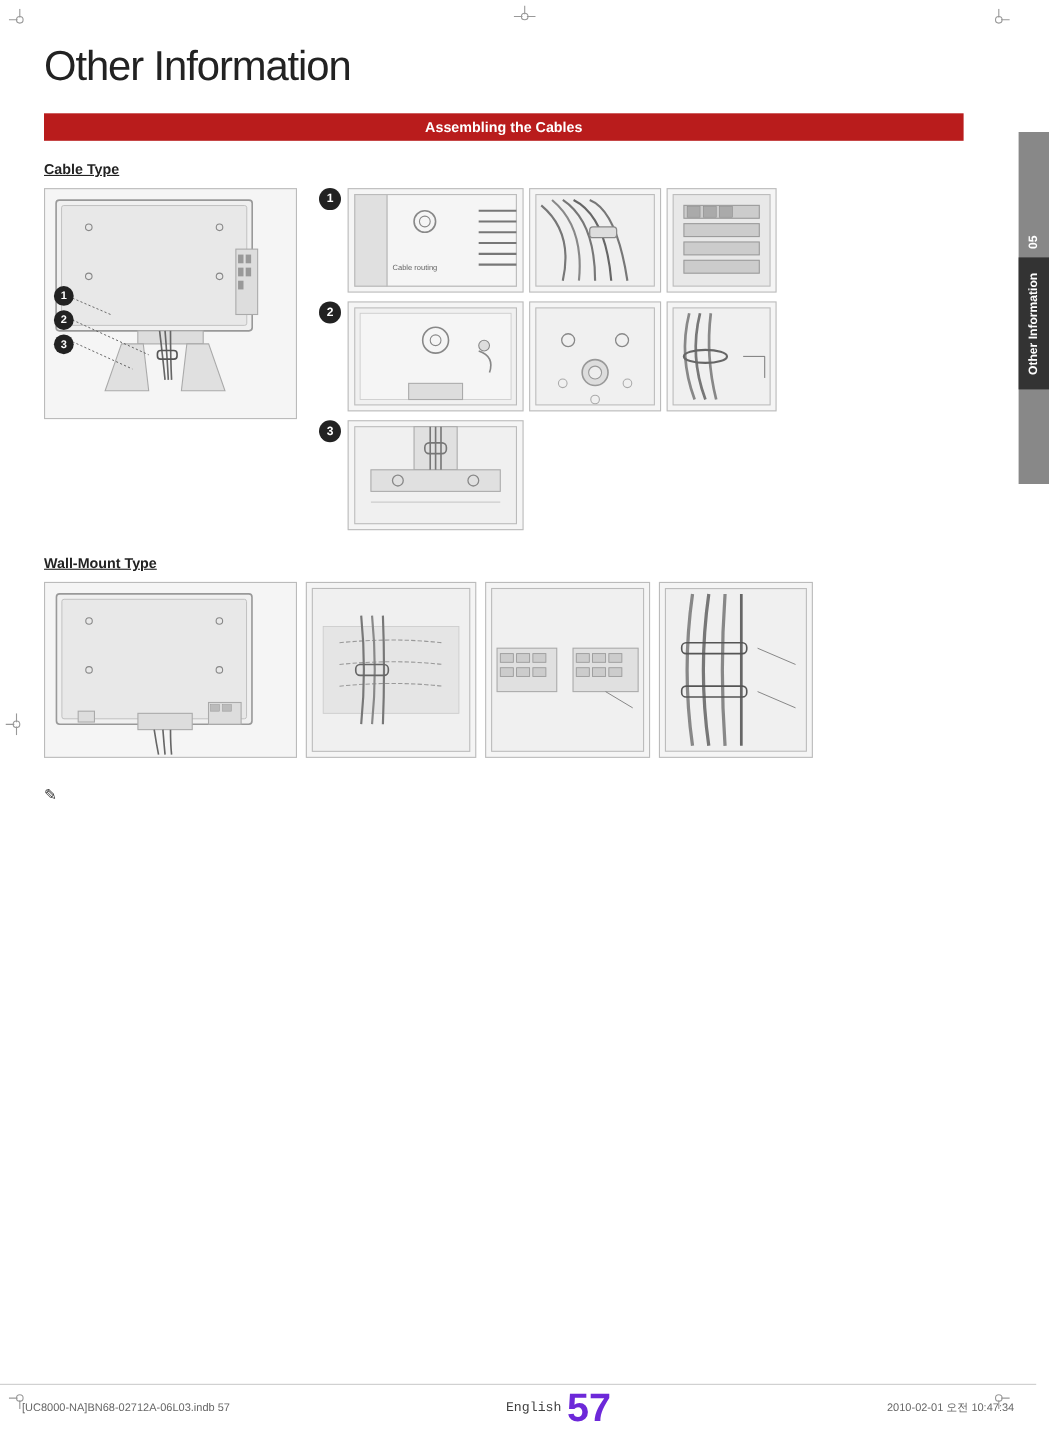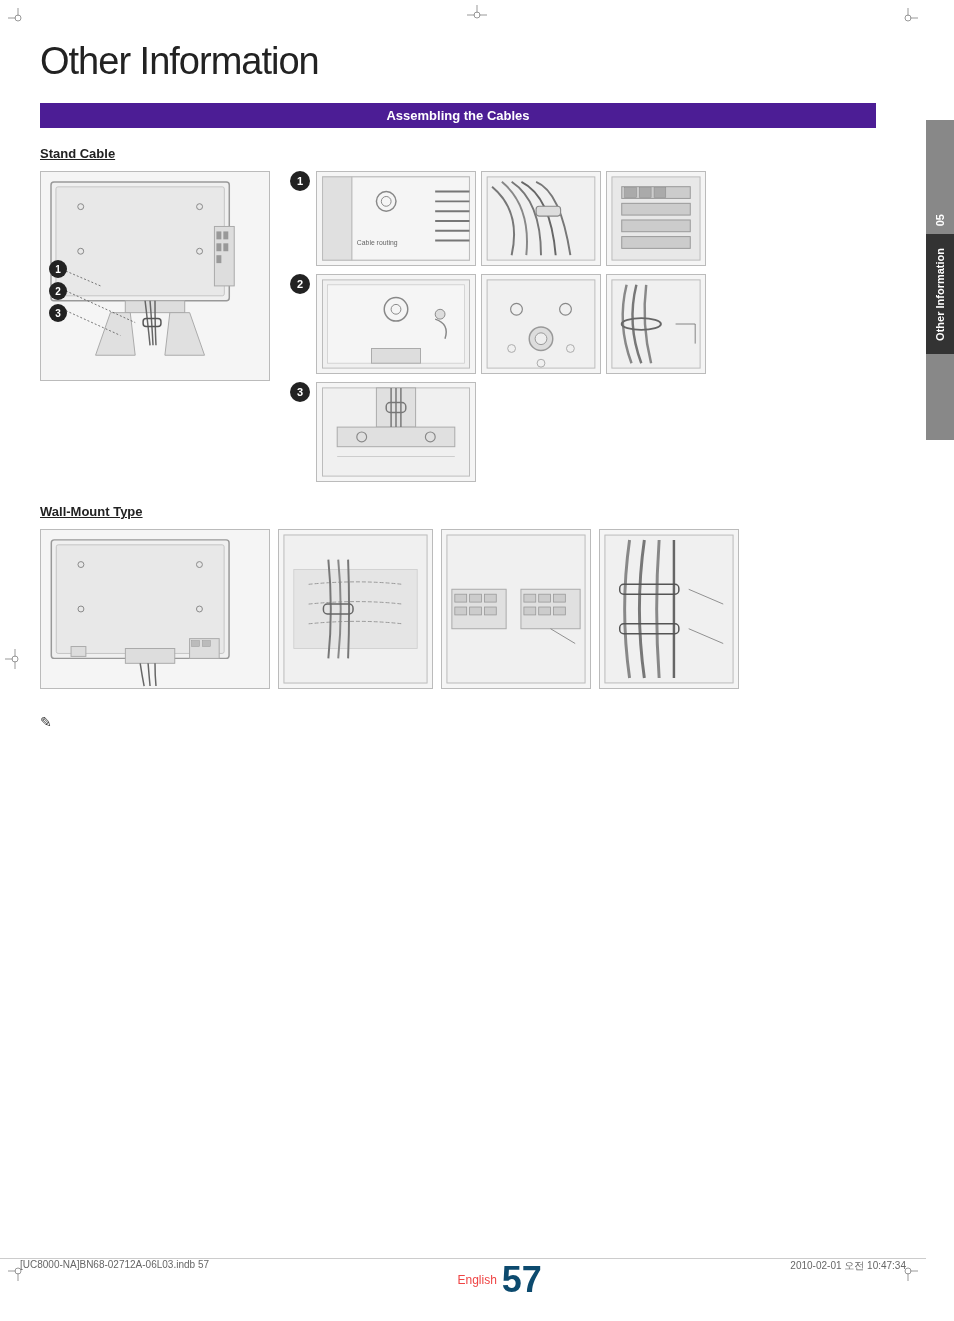--- a/index.html
+++ b/index.html
@@ -69,21 +69,21 @@
     .page-title {
       font-size: 38px;
       font-weight: 300;
       color: #222;
       margin-bottom: 20px;
       letter-spacing: -1px;
     }
 
     
     .section-header {
-      background: #4c1d95;
+      background: #b91c1c;
       color: #fff;
       text-align: center;
       padding: 5px 10px;
       font-size: 13px;
       font-weight: bold;
       margin-bottom: 18px;
     }
 
     
     .type-label {
@@ -183,47 +183,49 @@
     .note-icon {
       font-size: 14px;
       flex-shrink: 0;
     }
 
     
     .page-footer {
       position: absolute;
       bottom: 20px;
       left: 0;
-      right: 28px;
+      right: 12px;
       display: flex;
       justify-content: space-between;
+      align-items: center;
       padding: 0 20px;
       border-top: 1px solid #ccc;
     }
 
     .footer-left {
       font-size: 10px;
       color: #666;
     }
 
     .footer-right {
       display: flex;
       align-items: center;
       gap: 5px;
     }
 
     .footer-english {
       font-size: 12px;
-      color: #ef4444;
+      color: #404040;
+      font-family: Liberation Mono, monospace;
     }
 
     .footer-page-num {
       font-size: 36px;
       font-weight: bold;
-      color: #0c4a6e;
+      color: #6d28d9;
     }
 
     
     .reg-mark {
       position: absolute;
       width: 20px;
       height: 20px;
     }
     .reg-mark svg {
       width: 20px;
@@ -305,21 +307,21 @@
       <span class="side-tab-text">Other Information</span>
     </div>
   </div>
 
   <div class="main-content">
 
     <h1 class="page-title">Other Information</h1>
 
     <div class="section-header">Assembling the Cables</div>
 
-    <div class="type-label">Stand Cable</div>
+    <div class="type-label">Cable Type</div>
 
     <div class="stand-type-section">
 
       <div class="main-diagram">
         <div class="diagram-box" style="width:230px;height:210px;position:relative;">
           <svg viewBox="0 0 230 210" xmlns="http://www.w3.org/2000/svg">
 
             <rect x="10" y="10" width="180" height="120" rx="3" fill="#f0f0f0" stroke="#999" stroke-width="1.5"></rect>
 
             <rect x="15" y="15" width="170" height="110" rx="2" fill="#e8e8e8" stroke="#bbb" stroke-width="0.8"></rect>

